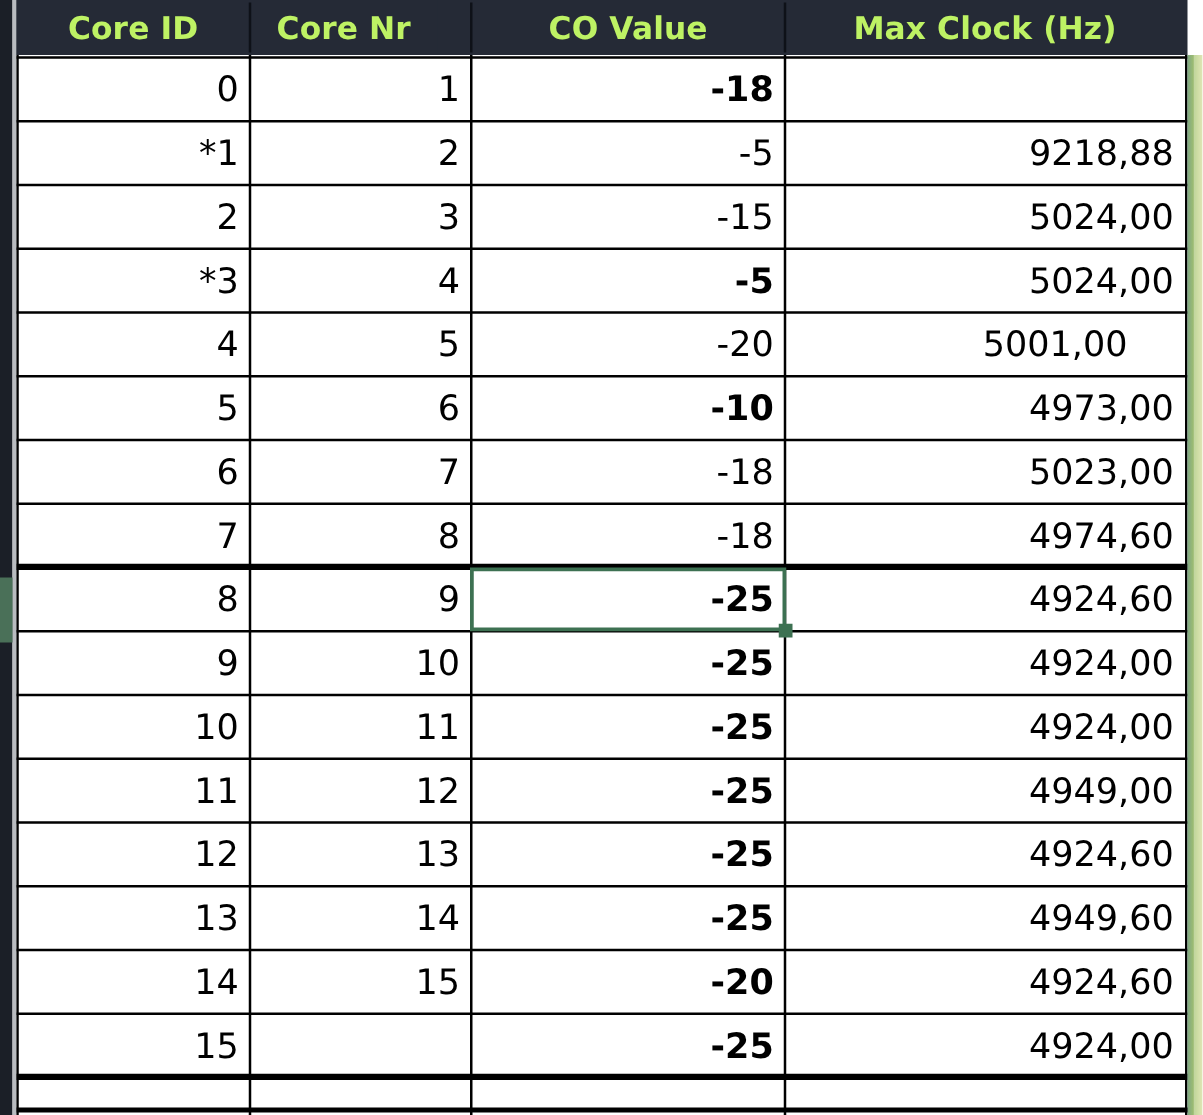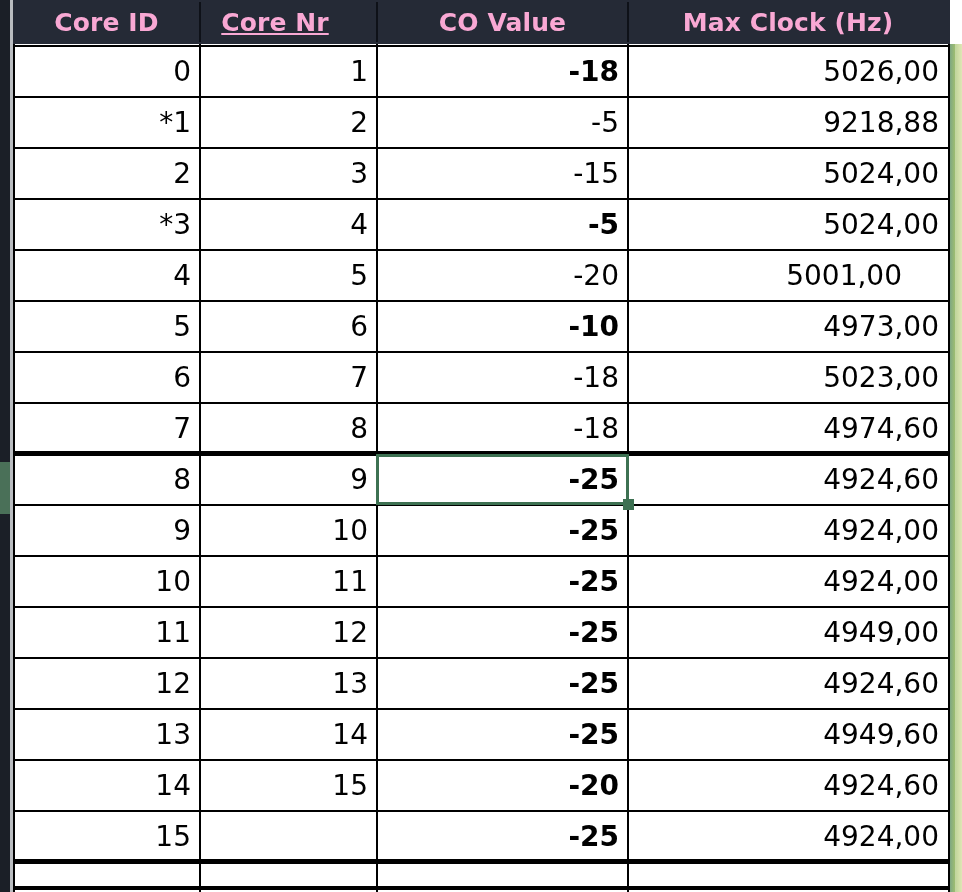--- a/index.html
+++ b/index.html
@@ -16,21 +16,21 @@
   .gutter-sel{position:absolute;left:0;top:462px;width:10px;height:52px;background:#4a7058;z-index:7;}
 
   
   .rightstrip{position:absolute;left:950px;top:44px;width:12px;height:848px;
               background:linear-gradient(to right,#7fa883 0%,#a8c46a 55%,#cfd98f 100%);z-index:5;}
   .rightstrip-cut{position:absolute;left:955px;top:44px;width:7px;height:848px;background:#ffffff;opacity:.35;z-index:5;}
 
   
   .thead{position:absolute;left:13px;top:0;width:937px;height:44px;background:#252a36;z-index:4;}
   .th{position:absolute;top:0;height:44px;display:flex;align-items:center;justify-content:center;
-      color:#f9a8d4;font-weight:bold;font-size:25px;letter-spacing:.1px;background:#252a36;z-index:5;}
+      color:#bef264;font-weight:bold;font-size:25px;letter-spacing:.1px;background:#252a36;z-index:5;}
   .th-div{position:absolute;top:2px;width:2px;height:40px;background:#0e1118;z-index:6;}
 
   
   .grid{position:absolute;left:13px;top:44px;width:937px;height:848px;z-index:3;}
   .row{position:absolute;left:0;width:937px;height:51px;}
   .cell{position:absolute;top:0;height:51px;display:flex;align-items:center;justify-content:flex-end;
         padding-right:9px;box-sizing:border-box;font-size:28px;color:#000000;white-space:nowrap;}
   .cell.b{font-weight:bold;}
   .vline{position:absolute;top:0;width:2px;height:848px;background:#000000;z-index:4;}
   .hline{position:absolute;left:0;width:937px;background:#000000;z-index:4;}
@@ -54,21 +54,20 @@
   <div class="rightstrip"></div>
   <div class="rightstrip-cut"></div>
 
   <div class="thead"></div>
 
   <div class="grid">
       <div class="row" style="top: 2px;">
         <div class="cell" style="left: 0px; width: 187px;">0</div>
         <div class="cell" style="left: 187px; width: 177px;">1</div>
         <div class="cell b" style="left: 364px; width: 251px;">-18</div>
-        <div class="cell" style="left: 615px; width: 320px;">5026,00</div>
       </div>
       <div class="row" style="top: 53px;">
         <div class="cell" style="left: 0px; width: 187px;">*1</div>
         <div class="cell" style="left: 187px; width: 177px;">2</div>
         <div class="cell" style="left: 364px; width: 251px;">-5</div>
         <div class="cell" style="left: 615px; width: 320px;">9218,88</div>
       </div>
       <div class="row" style="top: 104px;">
         <div class="cell" style="left: 0px; width: 187px;">2</div>
         <div class="cell" style="left: 187px; width: 177px;">3</div>
@@ -172,21 +171,21 @@
       <div class="hline" style="height: 2px; top: 715px;"></div>
       <div class="hline" style="height: 2px; top: 766px;"></div>
       <div class="hline" style="height: 5px; top: 815px;"></div>
     </div>
 
   <div class="frame-l"></div>
   <div class="frame-r"></div>
   <div class="frame-b"></div>
 
 <div class="th" style="left: 13px; width: 187px;">Core ID</div>
-    <div class="th" style="left: 200px; width: 150px; text-decoration: underline;">Core Nr</div>
+    <div class="th" style="left: 200px; width: 150px;">Core Nr</div>
     <div class="th-div" style="left: 199px;"></div>
     <div class="th" style="left: 377px; width: 251px;">CO Value</div>
     <div class="th-div" style="left: 376px;"></div>
     <div class="th" style="left: 628px; width: 320px;">Max Clock (Hz)</div>
     <div class="th-div" style="left: 627px;"></div>
     <div class="sel" style="left: 376px; top: 454px; width: 253px; height: 51px;"></div>
     <div class="sel-handle" style="left: 623px; top: 499px;"></div>
   </div>
 
 </body></html>

